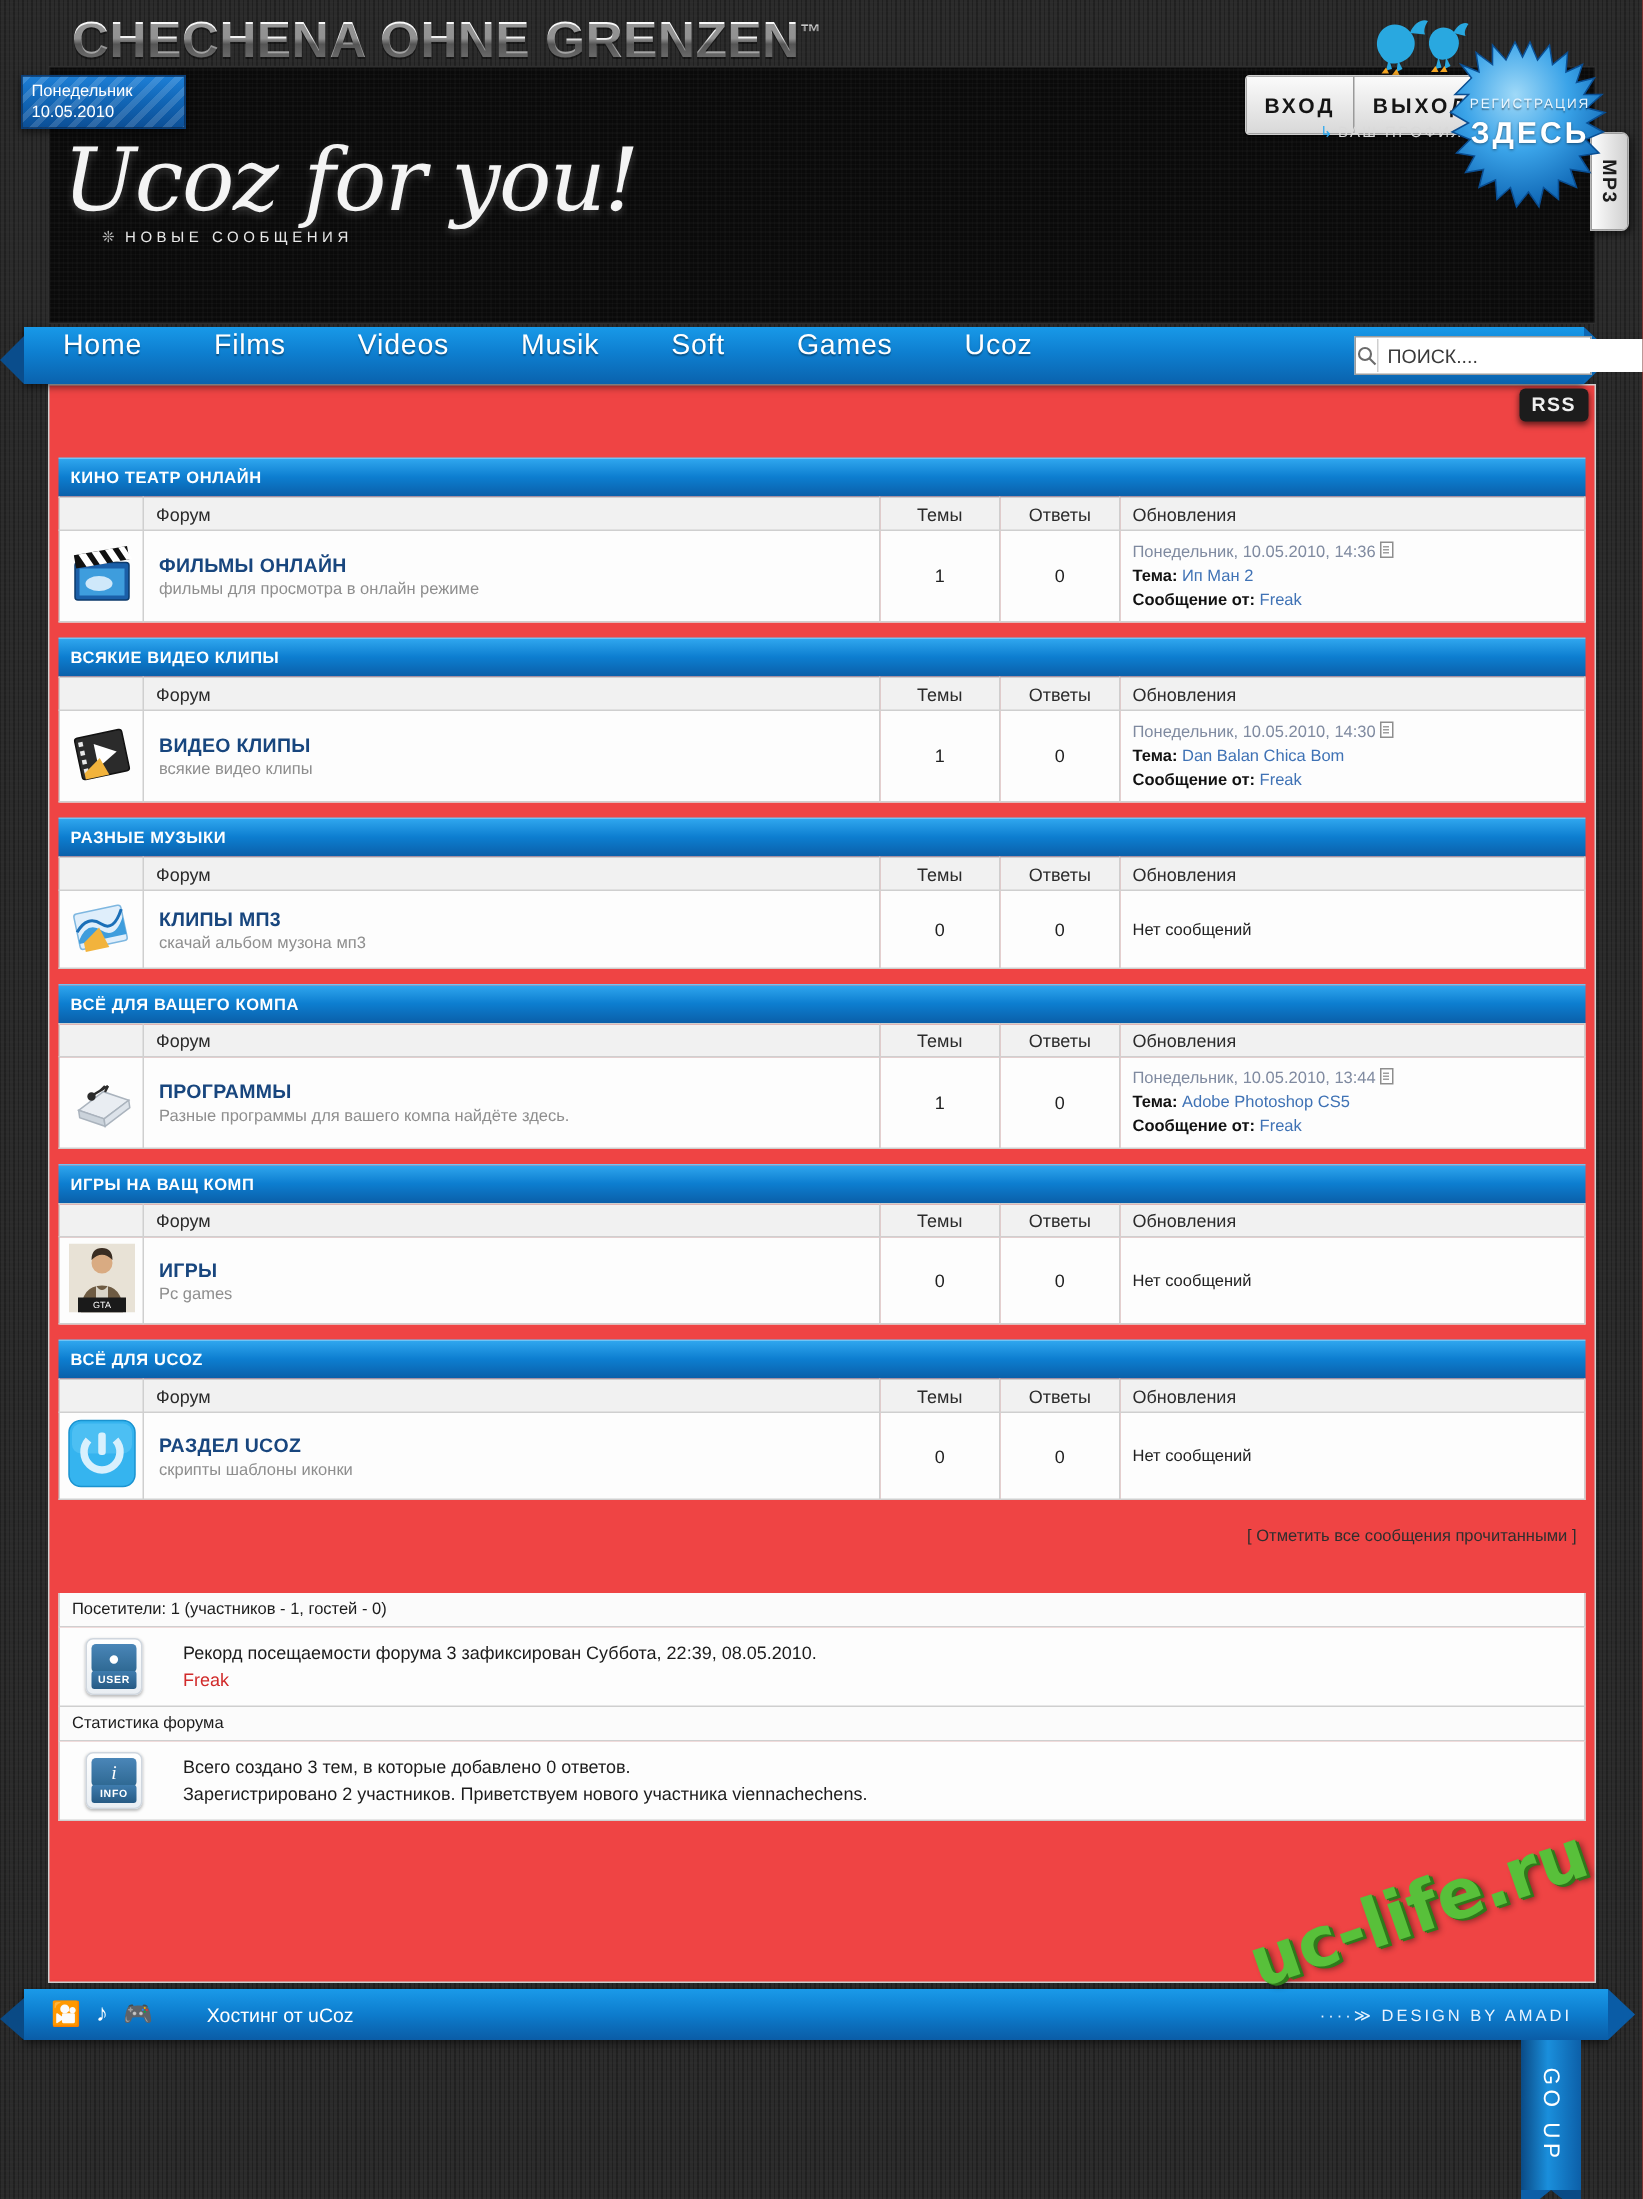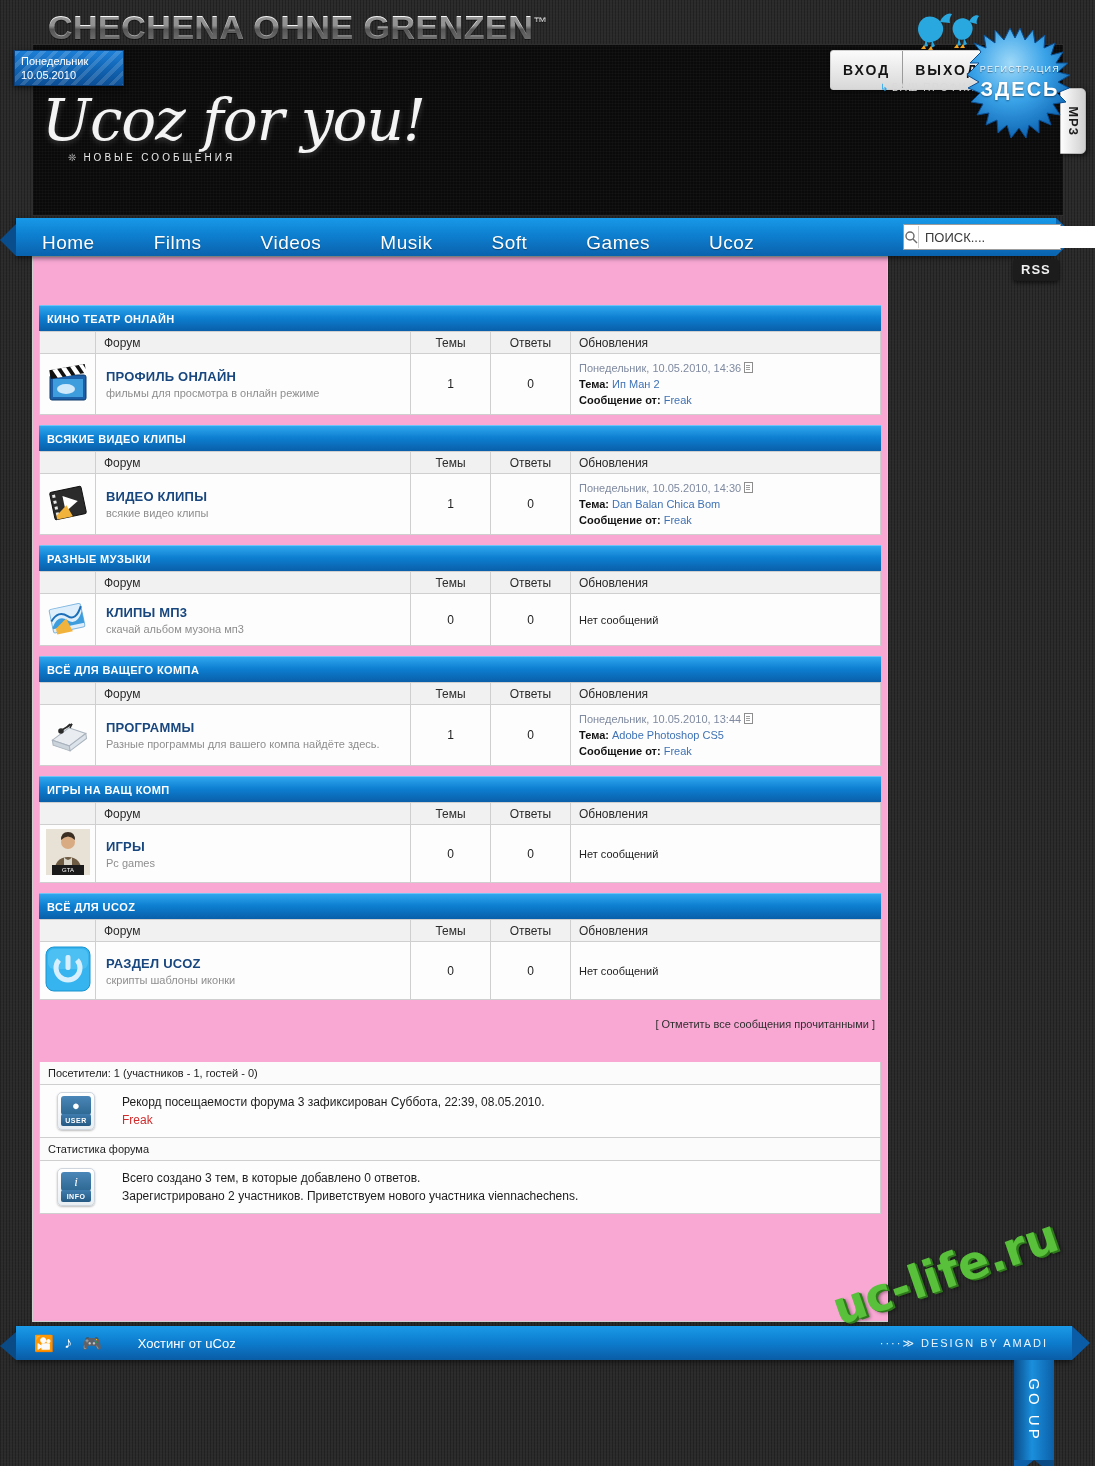--- a/index.html
+++ b/index.html
@@ -129,21 +129,21 @@
   .navbar::after{ 
     content:""; position:absolute; right:-20px; top:0;
     border-top:19px solid transparent; border-bottom:19px solid transparent;
     border-left:20px solid #0b68b5;
   }
   .navbar::before{ 
     content:""; position:absolute; left:-16px; top:6px;
     border-top:16px solid transparent; border-bottom:16px solid transparent;
     border-right:16px solid #0a4d8c;
   }
-  .nav-items{ position:absolute; left:18px; top:0; height:38px; display:flex; align-items:flex-end; gap:43px; }
+  .nav-items{ position:absolute; left:18px; top:0; height:38px; display:flex; align-items:flex-start; gap:32px; }
   .nav-items a{
     font-size:19px; color:#ffffff; text-decoration:none; letter-spacing:.5px;
     font-family:"Liberation Sans", sans-serif; padding:2px 8px; cursor:pointer;
     text-shadow:0 1px 1px rgba(0,0,0,.35);
   }
 
   
   .search-wrap{
     position:absolute; left:903px; top:224px; z-index:24;
     width:158px; height:26px;
@@ -162,22 +162,22 @@
   .rss-tab{
     position:absolute; left:1013px; top:259px; z-index:24;
     background:#1c1c1c; color:#efefef; border-radius:4px;
     font-size:13px; font-weight:bold; letter-spacing:1px;
     padding:3px 8px 4px; cursor:pointer;
     box-shadow:0 2px 4px rgba(0,0,0,.6);
   }
 
   
   .content{
-    position:absolute; left:32px; top:256px; width:856px; height:1066px;
-    background:#f9a8d4; border:1px solid #d0d0d0;
+    position:absolute; left:32px; top:256px; width:1032px; height:1066px;
+    background:#ef4444; border:1px solid #d0d0d0;
   }
   .inner{ padding:48px 6px 0 6px; }
 
   
   .block{ margin:0 0 10px 0; }
   .cat-bar{
     height:26px; display:flex; align-items:center; padding:0 8px;
     background:linear-gradient(180deg,#2fa6ee 0%,#0d7ed0 48%,#0a5fa9 100%);
     color:#ffffff; font-size:11px; font-weight:bold; letter-spacing:.4px;
     text-transform:uppercase; border-top:1px solid #6fc3f5;
@@ -378,21 +378,21 @@
       <rect x="4" y="12" width="36" height="25" rx="2" fill="#1b5fa8" stroke="#0d3a6b"></rect>
       <rect x="7" y="16" width="30" height="18" fill="#3e9ddd"></rect>
       <ellipse cx="20" cy="26" rx="9" ry="5" fill="#cfe8fa"></ellipse>
       <g transform="rotate(-10 22 10)">
                       <rect x="4" y="4" width="36" height="9" fill="#111"></rect>
       <path d="M7 4 l4 9 h5 l-4 -9z M16 4 l4 9 h5 l-4 -9z M25 4 l4 9 h5 l-4 -9z M34 4 l4 9 h4 l-4 -9z" fill="#fff"></path>
                     </g>
     </svg></span>
         </td>
         <td class="c-forum">
-          <a class="f-title">ПРОФИЛЬ ОНЛАЙН</a>
+          <a class="f-title">ФИЛЬМЫ ОНЛАЙН</a>
           <div class="f-desc">фильмы для просмотра в онлайн режиме</div>
         </td>
         <td class="c-num">1</td>
         <td class="c-num">0</td>
         <td class="c-upd">
                 <div><span class="u-date">Понедельник, 10.05.2010, 14:36</span><span class="docicon"></span></div>
        <div><span class="u-lbl">Тема:</span> <a class="u-link">Ип Ман 2</a></div>
        <div><span class="u-lbl">Сообщение от:</span> <a class="u-link">Freak</a></div>
               </td>
       </tr>

